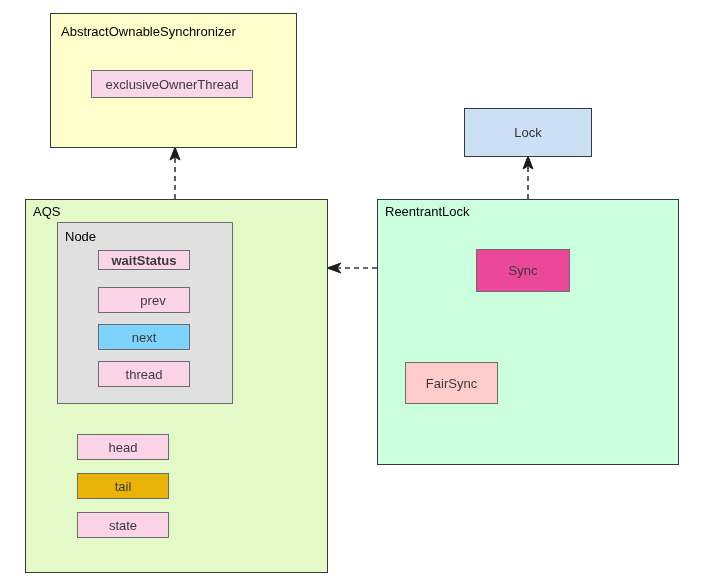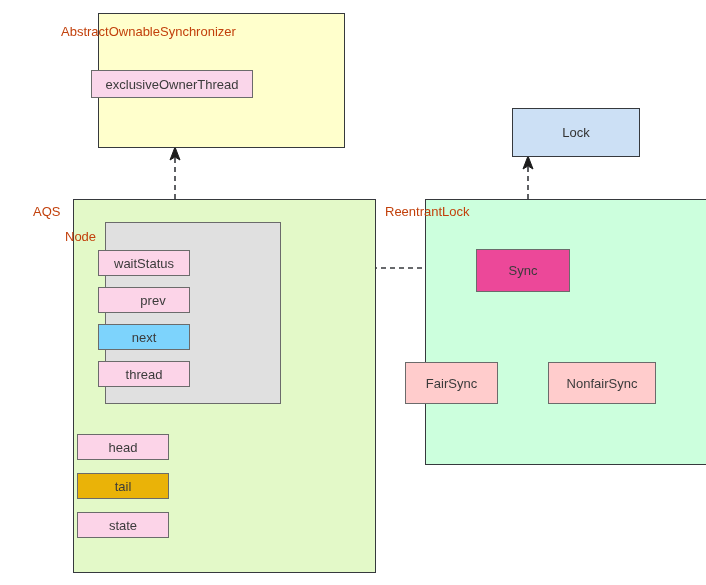--- a/index.html
+++ b/index.html
@@ -2,23 +2,23 @@
 <html><head>
 <meta charset="utf-8">
 <style>
   html,body{margin:0;padding:0;}
   body{
     width:706px;height:585px;background:#ffffff;
     font-family:"Liberation Sans","DejaVu Sans",sans-serif;
     color:#333333;overflow:hidden;position:relative;
   }
   #canvas{position:absolute;left:0;top:0;width:706px;height:585px;}
-  .box{position:absolute;box-sizing:border-box;border:1px solid #36393d;margin-left:48px;}
+  .box{position:absolute;box-sizing:border-box;border:1px solid #36393d;}
   .container-label{
-    position:absolute;font-size:13px;color:#c2410c;
+    position:absolute;font-size:13px;color:#000000;
     white-space:nowrap;line-height:1;
   }
   .node-box{
     position:absolute;box-sizing:border-box;border:1px solid #6b6b6b;
     display:flex;align-items:center;justify-content:center;
     font-size:13px;color:#3b3b3b;white-space:nowrap;text-align:right;
   }
   svg.edges{position:absolute;left:0;top:0;width:706px;height:585px;overflow:visible;}
   
   #aos-box{left:50px;top:13px;width:247px;height:135px;background:#ffffcc;}
@@ -27,21 +27,21 @@
 
   #lock-box{left:464px;top:108px;width:128px;height:49px;background:#cce0f5;
             display:flex;align-items:center;justify-content:center;font-size:13px;}
 
   #aqs-box{left:25px;top:199px;width:303px;height:374px;background:#e3f9c8;}
   #aqs-label{left:33px;top:205px;}
 
   #node-inner{left:57px;top:222px;width:176px;height:182px;background:#e0e0e0;border:1px solid #6b6b6b;}
   #node-label{left:65px;top:230px;}
 
-  #f-waitstatus{left:98px;top:250px;width:92px;height:26px;background:#fcd4e8;}
+  #f-waitstatus{left:98px;top:250px;width:92px;height:20px;background:#fcd4e8;font-weight:bold;}
   #f-prev{left:98px;top:287px;width:92px;height:26px;background:#fcd4e8;padding-left:18px;}
   #f-next{left:98px;top:324px;width:92px;height:26px;background:#7dd3fc;}
   #f-thread{left:98px;top:361px;width:92px;height:26px;background:#fcd4e8;}
 
   #f-head{left:77px;top:434px;width:92px;height:26px;background:#fcd4e8;}
   #f-tail{left:77px;top:473px;width:92px;height:26px;background:#eab308;}
   #f-state{left:77px;top:512px;width:92px;height:26px;background:#fcd4e8;}
 
   #reentrant-box{left:377px;top:199px;width:302px;height:266px;background:#ccffdd;}
   #reentrant-label{left:385px;top:205px;}
@@ -104,15 +104,14 @@
 
   <div class="node-box" id="f-head">head</div>
   <div class="node-box" id="f-tail">tail</div>
   <div class="node-box" id="f-state">state</div>
 
   <div class="box" id="reentrant-box"></div>
   <div class="container-label" id="reentrant-label">ReentrantLock</div>
 
   <div class="node-box" id="sync-box">Sync</div>
   <div class="node-box" id="fairsync-box">FairSync</div>
-  <div class="node-box" id="nonfairsync-box">NonfairSync</div>
 
 </div>
 
 </body></html>

